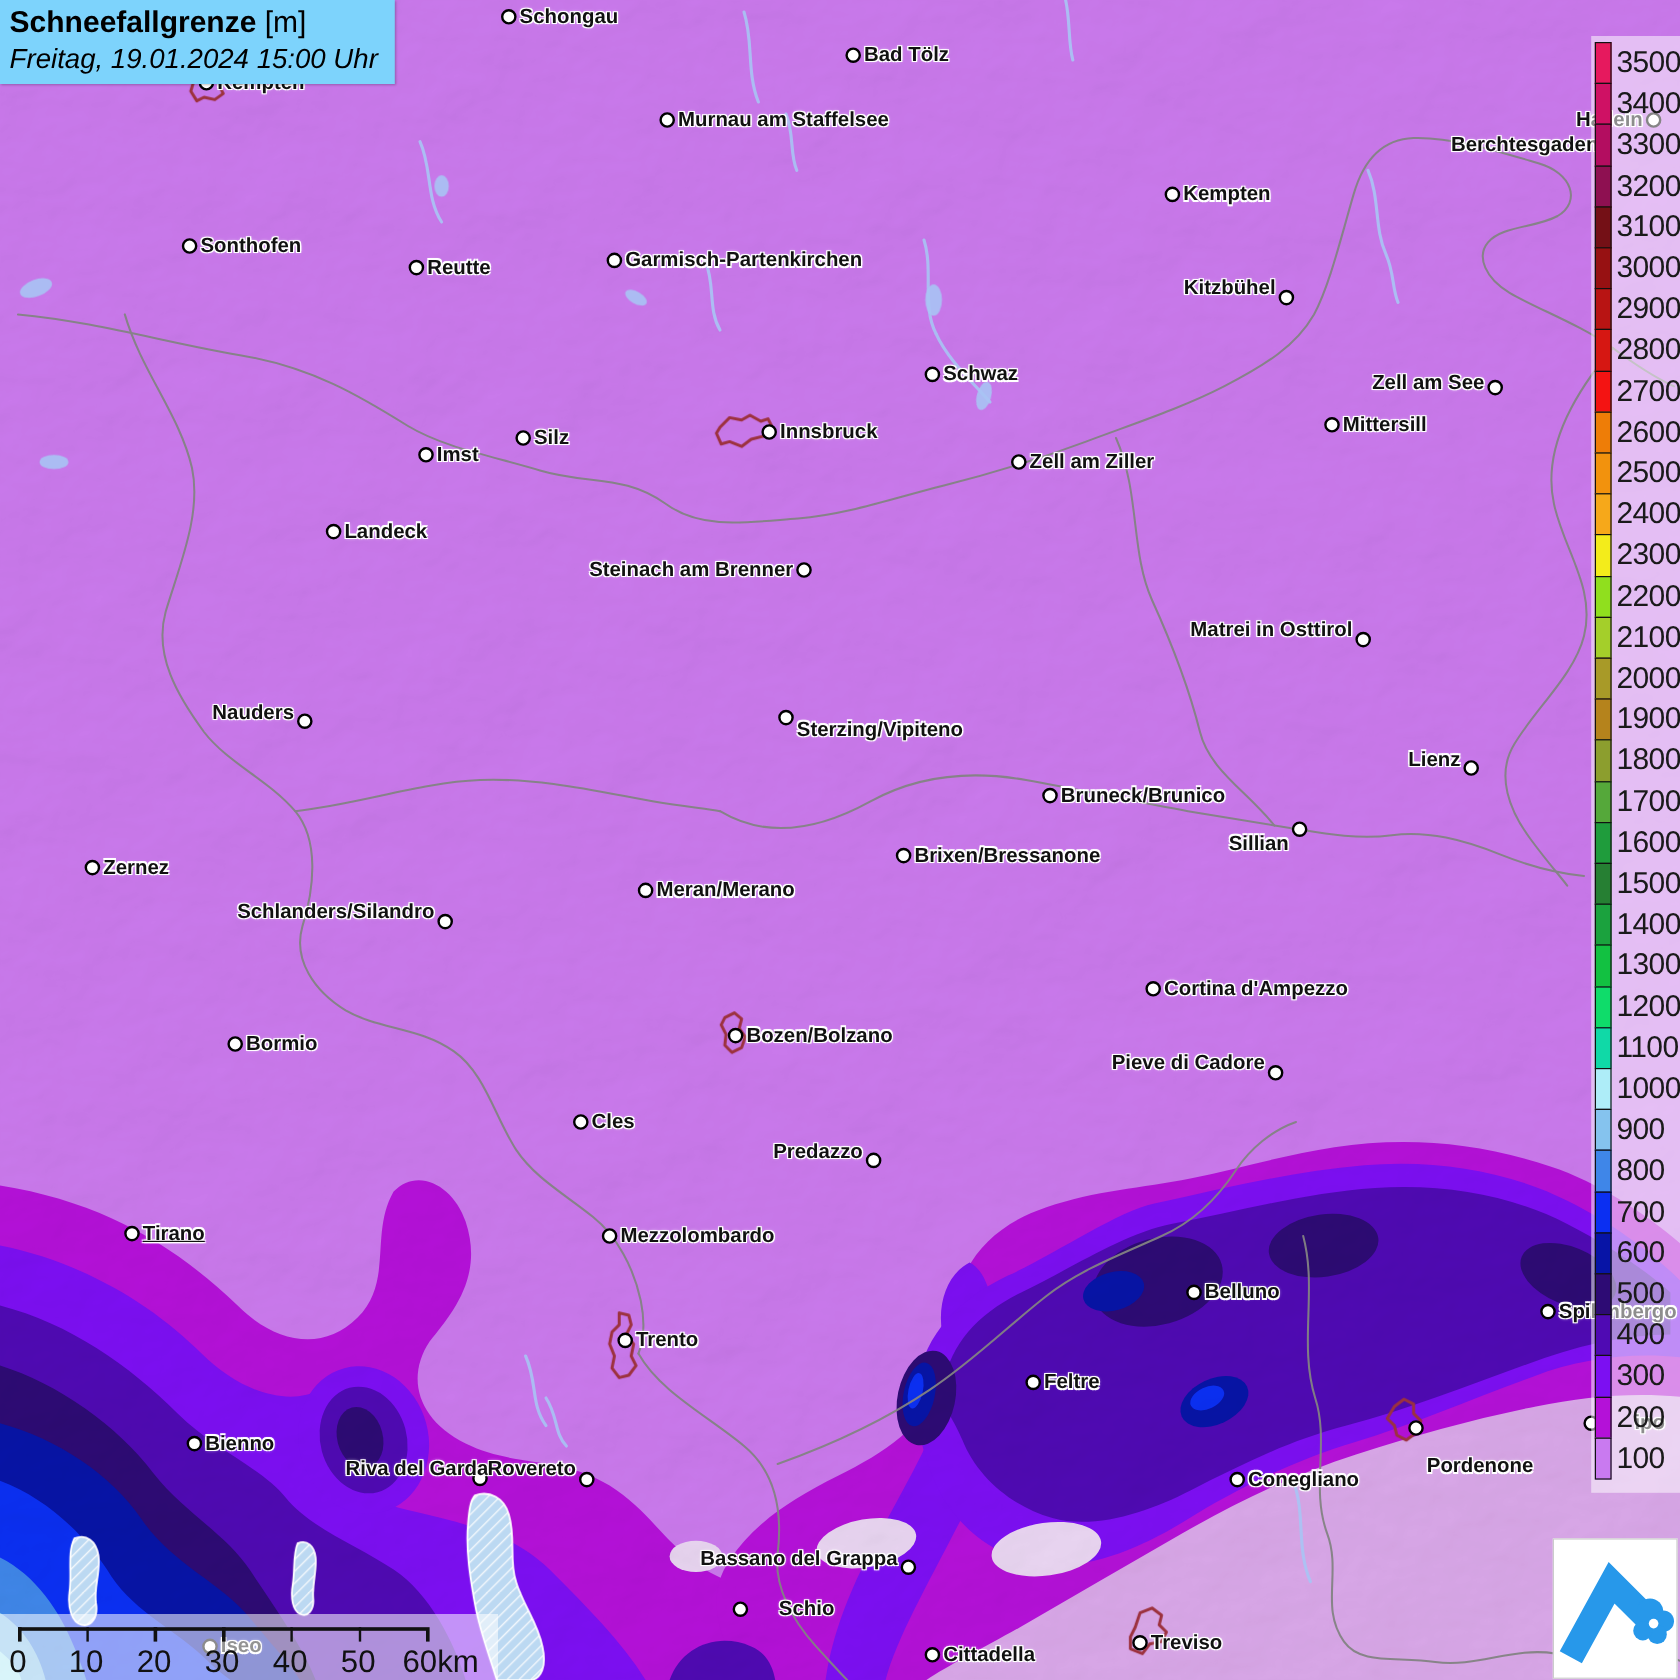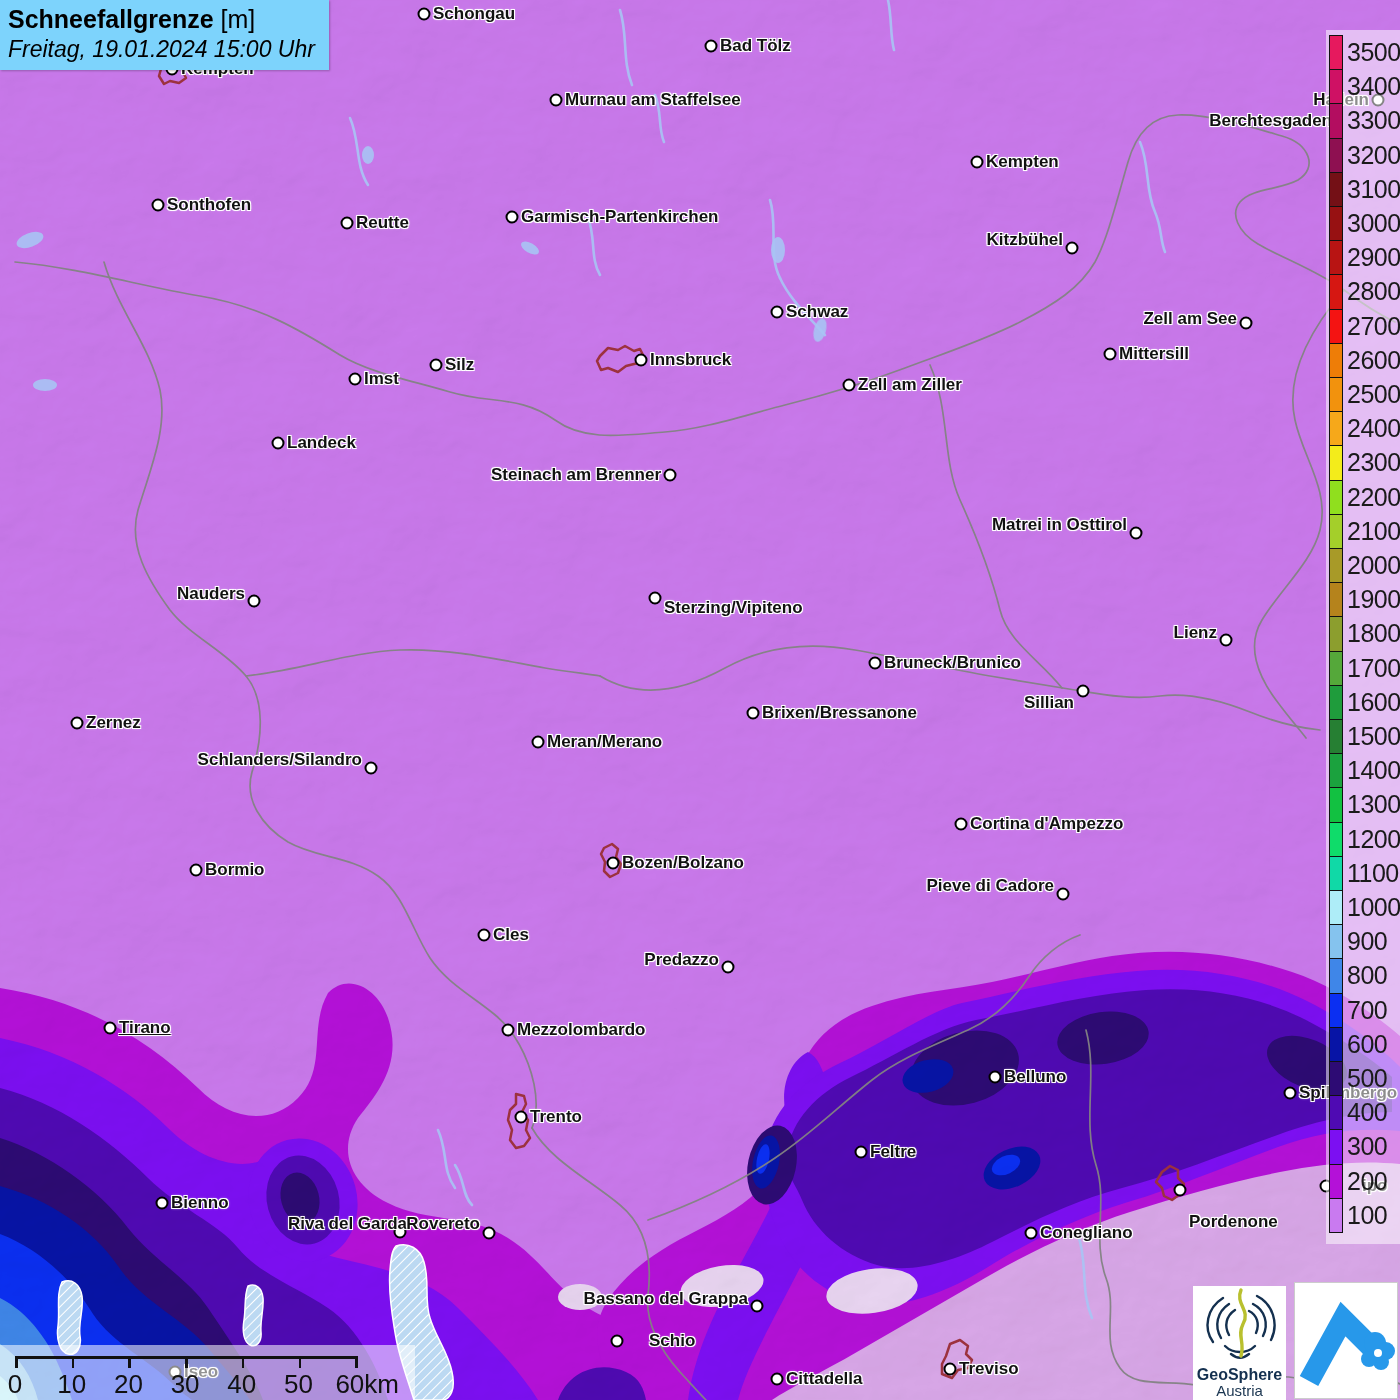--- a/index.html
+++ b/index.html
@@ -341,37 +341,20 @@
       <div class="sb-tick" style="left: 185.1px;"></div>
       <div class="sb-num" style="left: 185.1px;">30</div>
       <div class="sb-tick" style="left: 241.8px;"></div>
       <div class="sb-num" style="left: 241.8px;">40</div>
       <div class="sb-tick" style="left: 298.5px;"></div>
       <div class="sb-num" style="left: 298.5px;">50</div>
       <div class="sb-tick" style="left: 355.2px;"></div>
       <div class="sb-num" style="left: 367.2px;">60km</div>
     </div>
 
-  <div id="geosphere">
-    <svg width="93" height="76" viewBox="0 0 93 76">
-      <g fill="none" stroke-width="2.4" stroke-linecap="round" stroke="#14304f">
-        <path d="M30,12 C14,22 10,42 20,56"></path>
-        <path d="M36,18 C24,26 21,40 28,52"></path>
-        <path d="M42,24 C33,30 31,40 36,49"></path>
-        <path d="M64,10 C80,18 86,38 78,54"></path>
-        <path d="M60,18 C72,24 76,38 70,50"></path>
-        <path d="M56,25 C64,29 67,38 63,47"></path>
-        <path d="M32,60 C40,68 54,68 62,60"></path>
-        <path d="M38,68 C44,73 50,73 56,68"></path>
-      </g>
-      <path d="M48,4 C42,18 58,24 50,38 C44,50 52,56 48,70" fill="none" stroke-width="3.4" stroke-linecap="round" stroke="#b9c02e"></path>
-    </svg>
-    <div class="g1">GeoSphere</div>
-    <div class="g2">Austria</div>
-  </div>
 
   <div id="bluelogo">
     <svg width="102" height="115" viewBox="0 0 102 115">
       <path d="M14,98 L48,36 L80,68" fill="none" stroke="#2798ea" stroke-width="21" stroke-linejoin="miter"></path>
       <g fill="#2798ea">
         <circle cx="80" cy="60" r="11"></circle>
         <circle cx="91" cy="68" r="9"></circle>
         <circle cx="86" cy="79" r="8"></circle>
         <circle cx="74" cy="76" r="8"></circle>
       </g>

